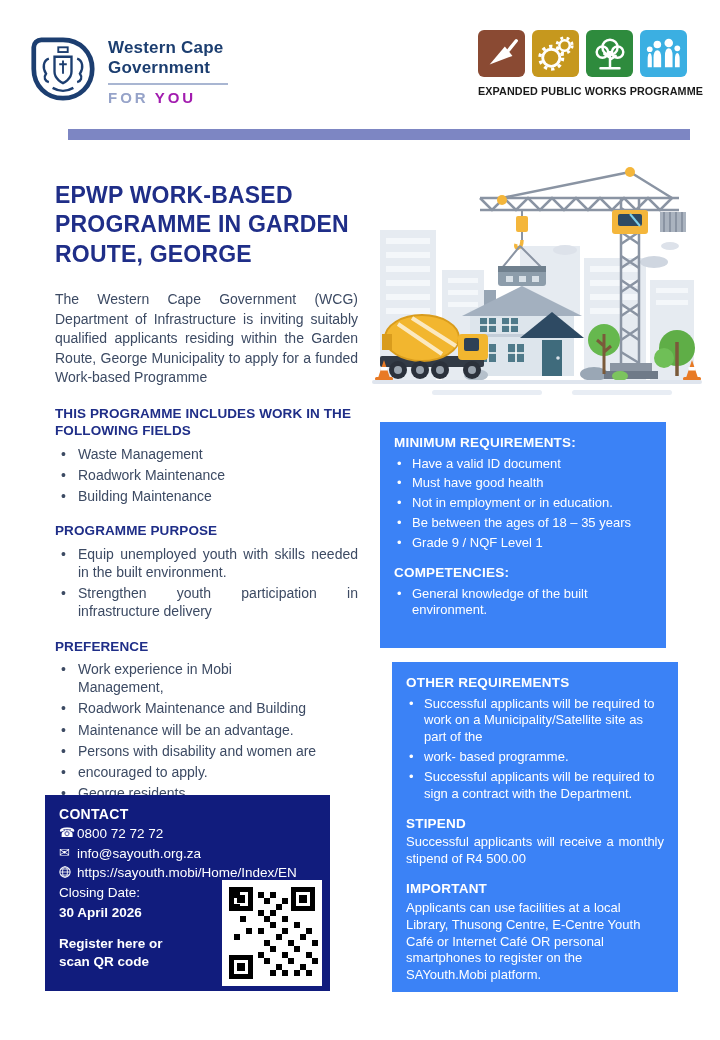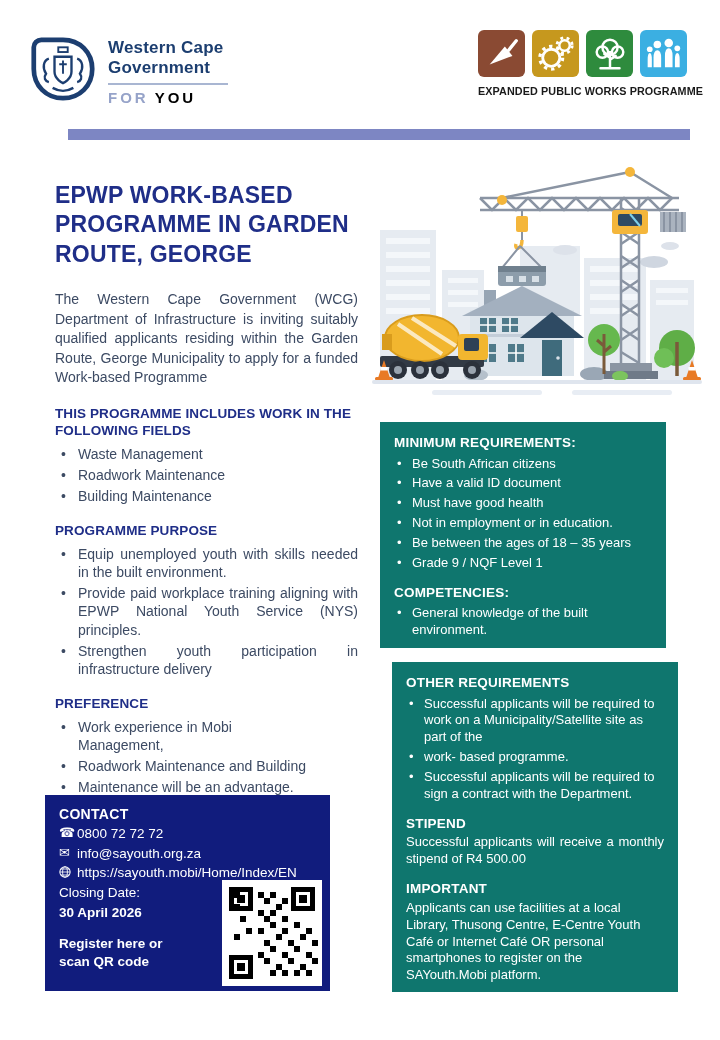--- a/index.html
+++ b/index.html
@@ -7,21 +7,21 @@
         font-family:"Liberation Sans", sans-serif;}
 
   
   .wcg-logo{position:absolute;left:30px;top:36px;display:flex;align-items:flex-start;}
   .wcg-emblem{width:66px;height:66px;}
   .wcg-text{margin-left:12px;padding-top:2px;}
   .wcg-name{font-size:17px;font-weight:700;color:#1c3e70;line-height:1.18;letter-spacing:.2px;}
   .wcg-rule{width:120px;height:2px;background:#a9b6d2;margin:5px 0 4px;}
   .wcg-tagline{font-size:15px;font-weight:700;letter-spacing:3px;}
   .wcg-for{color:#96a3c9;}
-  .wcg-you{color:#000000;margin-left:6px;margin-top:12px;}
+  .wcg-you{color:#a21caf;margin-left:6px;margin-top:12px;}
 
   .epwp-logo{position:absolute;left:478px;top:30px;width:216px;}
   .epwp-tiles{display:flex;gap:7px;}
   .epwp-tile{width:47px;height:47px;border-radius:6px;display:flex;align-items:center;justify-content:center;}
   .tile-trowel{background:#8a4a33;}
   .tile-gears{background:#c6981e;}
   .tile-tree{background:#2e8b3d;}
   .tile-family{background:#3bafe2;}
   .epwp-caption{margin-top:8px;font-size:11px;font-weight:700;color:#1a1a1a;
                 letter-spacing:.1px;white-space:nowrap;transform:scaleX(.98);transform-origin:left;}
@@ -57,21 +57,21 @@
   .qr-dots{position:absolute;left:36px;top:12px;width:6px;height:6px;background:#000;
     box-shadow:12px 0 #000,6px 6px #000,18px 12px #000,0 18px #000,12px 18px #000,24px 6px #000,
     24px 24px #000,6px 24px #000,0 36px #000,12px 30px #000,24px 36px #000,36px 30px #000,48px 36px #000,
     6px 48px #000,18px 42px #000,30px 48px #000,42px 42px #000,54px 48px #000,12px 54px #000,0 60px #000,
     24px 60px #000,36px 54px #000,48px 60px #000,6px 66px #000,18px 72px #000,30px 66px #000,
     42px 72px #000,54px 66px #000,12px 78px #000,36px 78px #000,48px 78px #000,24px 78px #000,
     -24px 0 #000,-24px 12px #000,-18px 24px #000,-12px 36px #000,-24px 42px #000;}
 
   
   .illustration{position:absolute;left:372px;top:158px;width:330px;height:245px;}
-  .panel{position:absolute;background:#0f766e;color:#fff;box-sizing:border-box;
+  .panel{position:absolute;background:#3b82f6;color:#fff;box-sizing:border-box;
          padding:12px 14px;font-size:13px;line-height:1.3;overflow:hidden;}
   .panel-req{left:380px;top:422px;width:286px;height:226px;}
   .panel-other{left:392px;top:662px;width:286px;height:330px;}
   .p-heading{font-weight:700;font-size:13.5px;letter-spacing:.2px;}
   .p-heading.gap{margin-top:12px;}
   ul.p-bullets{list-style:none;margin:4px 0 0;padding:0;}
   ul.p-bullets li{position:relative;padding-left:18px;margin-top:3px;}
   ul.p-bullets li::before{content:"\2022";position:absolute;left:3px;top:0;}
   .p-text{margin-top:2px;}
   .justify{text-align:justify;}
@@ -150,21 +150,20 @@
     <div class="sec-heading">THIS PROGRAMME INCLUDES WORK IN THE FOLLOWING FIELDS</div>
     <ul class="bullets">
       <li>Waste Management</li>
       <li>Roadwork Maintenance</li>
       <li>Building Maintenance</li>
     </ul>
 
     <div class="sec-heading">PROGRAMME PURPOSE</div>
     <ul class="bullets just">
       <li>Equip unemployed youth with skills needed in the built environment.</li>
-      <li>Provide paid workplace training aligning with EPWP National Youth Service (NYS) principles.</li>
       <li>Strengthen youth participation in infrastructure delivery</li>
     </ul>
 
     <div class="sec-heading">PREFERENCE</div>
     <ul class="bullets">
       <li>Work experience in Mobi
 Management,</li>
       <li>Roadwork Maintenance and Building</li>
       <li>Maintenance will be an advantage.</li>
       <li>Persons with disability and women are</li>
@@ -324,21 +323,20 @@
     </g>
 
     <rect x="0" y="222" width="330" height="4" rx="2" fill="#dfe5ee"></rect>
     <rect x="60" y="232" width="110" height="5" rx="2.5" fill="#e8edf4"></rect>
     <rect x="200" y="232" width="100" height="5" rx="2.5" fill="#e8edf4"></rect>
   </svg>
 
   <div class="panel panel-req">
     <div class="p-heading">MINIMUM REQUIREMENTS:</div>
     <ul class="p-bullets">
-      <li>Be South African citizens</li>
       <li>Have a valid ID document</li>
       <li>Must have good health</li>
       <li>Not in employment or in education.</li>
       <li>Be between the ages of 18 – 35 years</li>
       <li>Grade 9 / NQF Level 1</li>
     </ul>
     <div class="p-heading gap">COMPETENCIES:</div>
     <ul class="p-bullets">
       <li>General knowledge of the built environment.</li>
     </ul>

